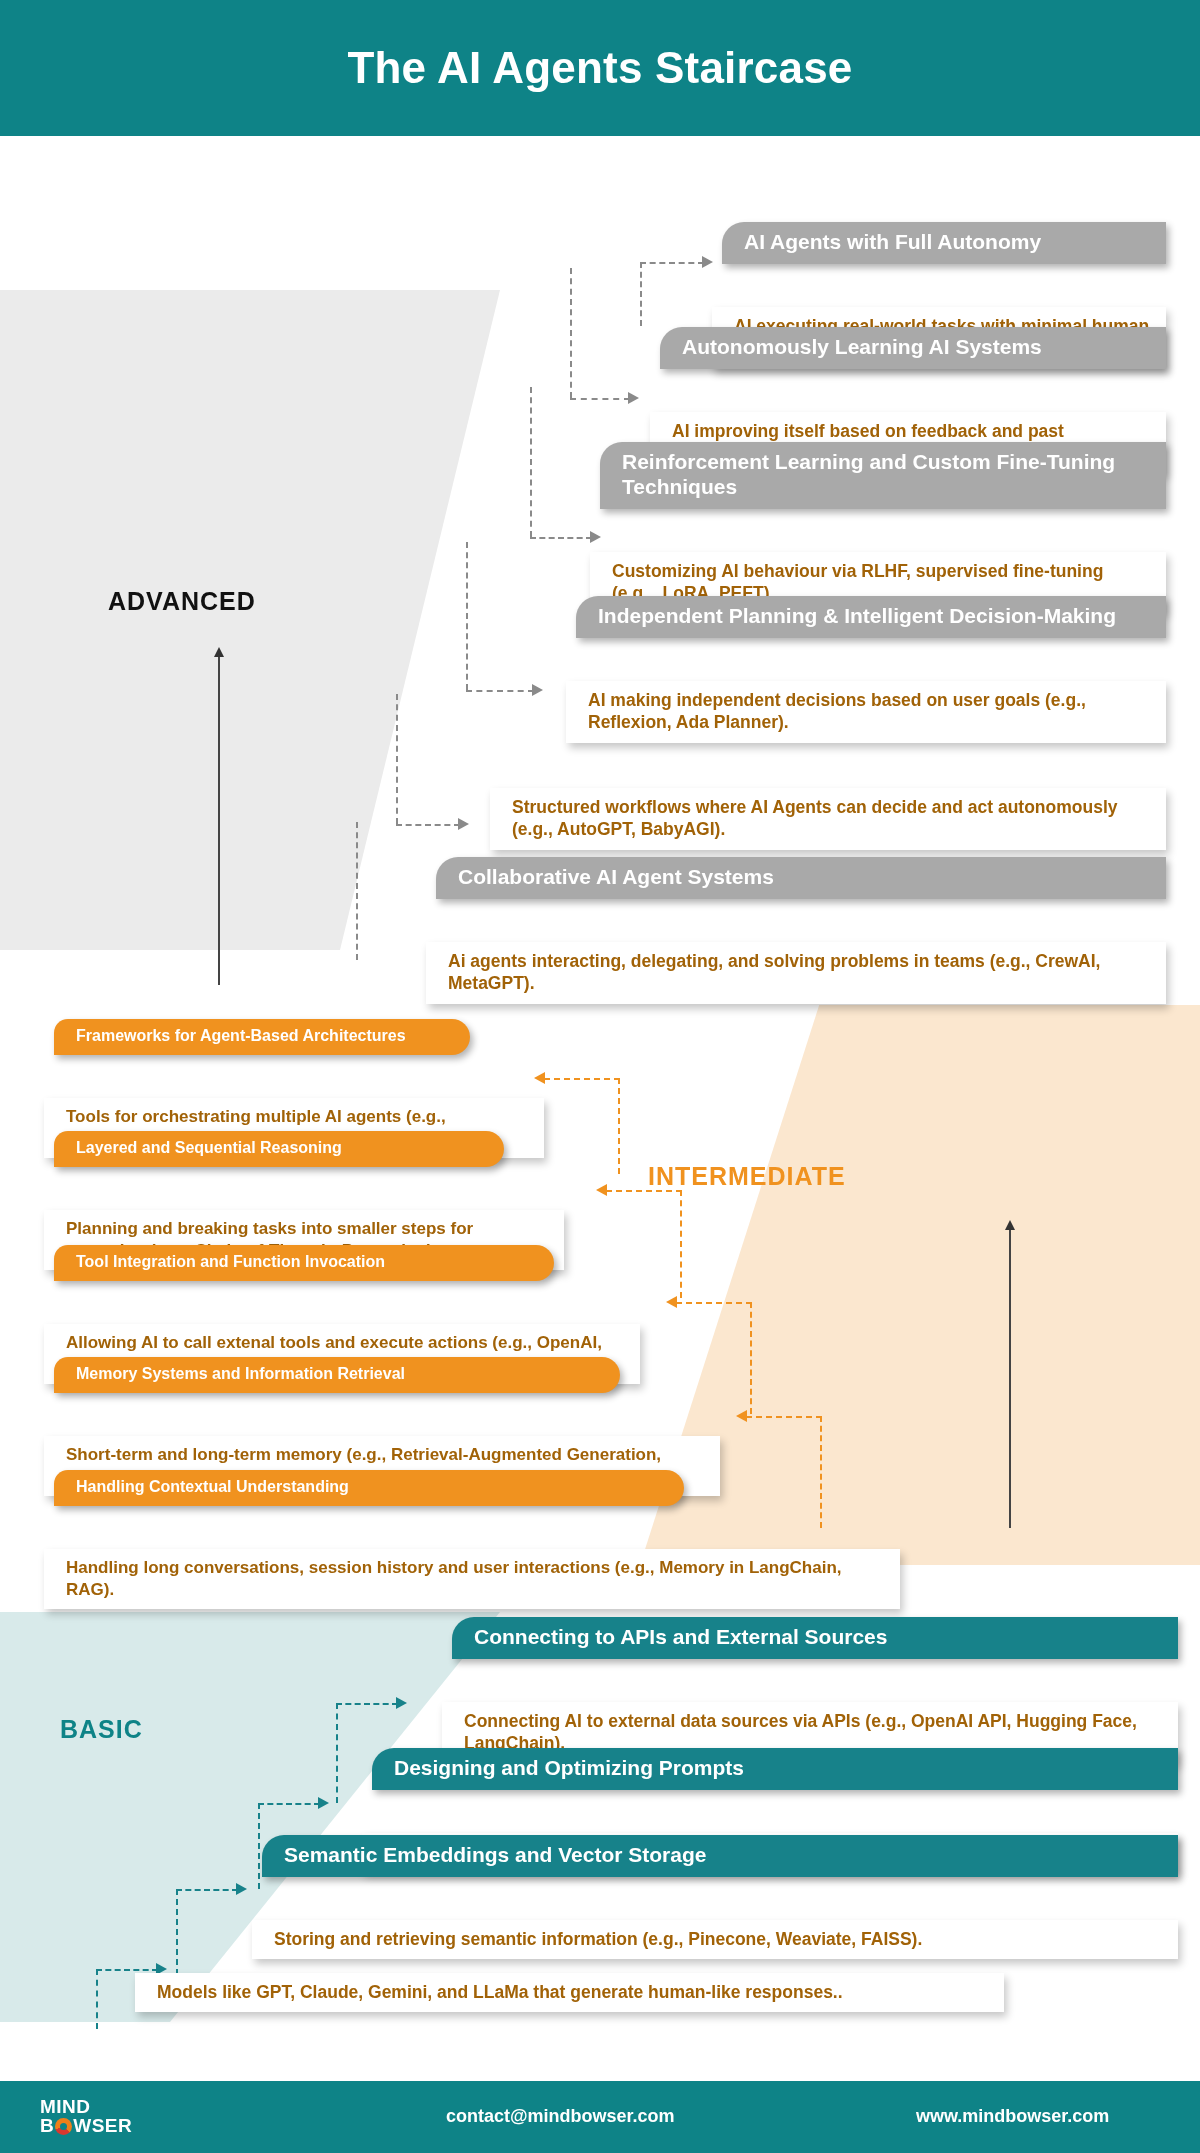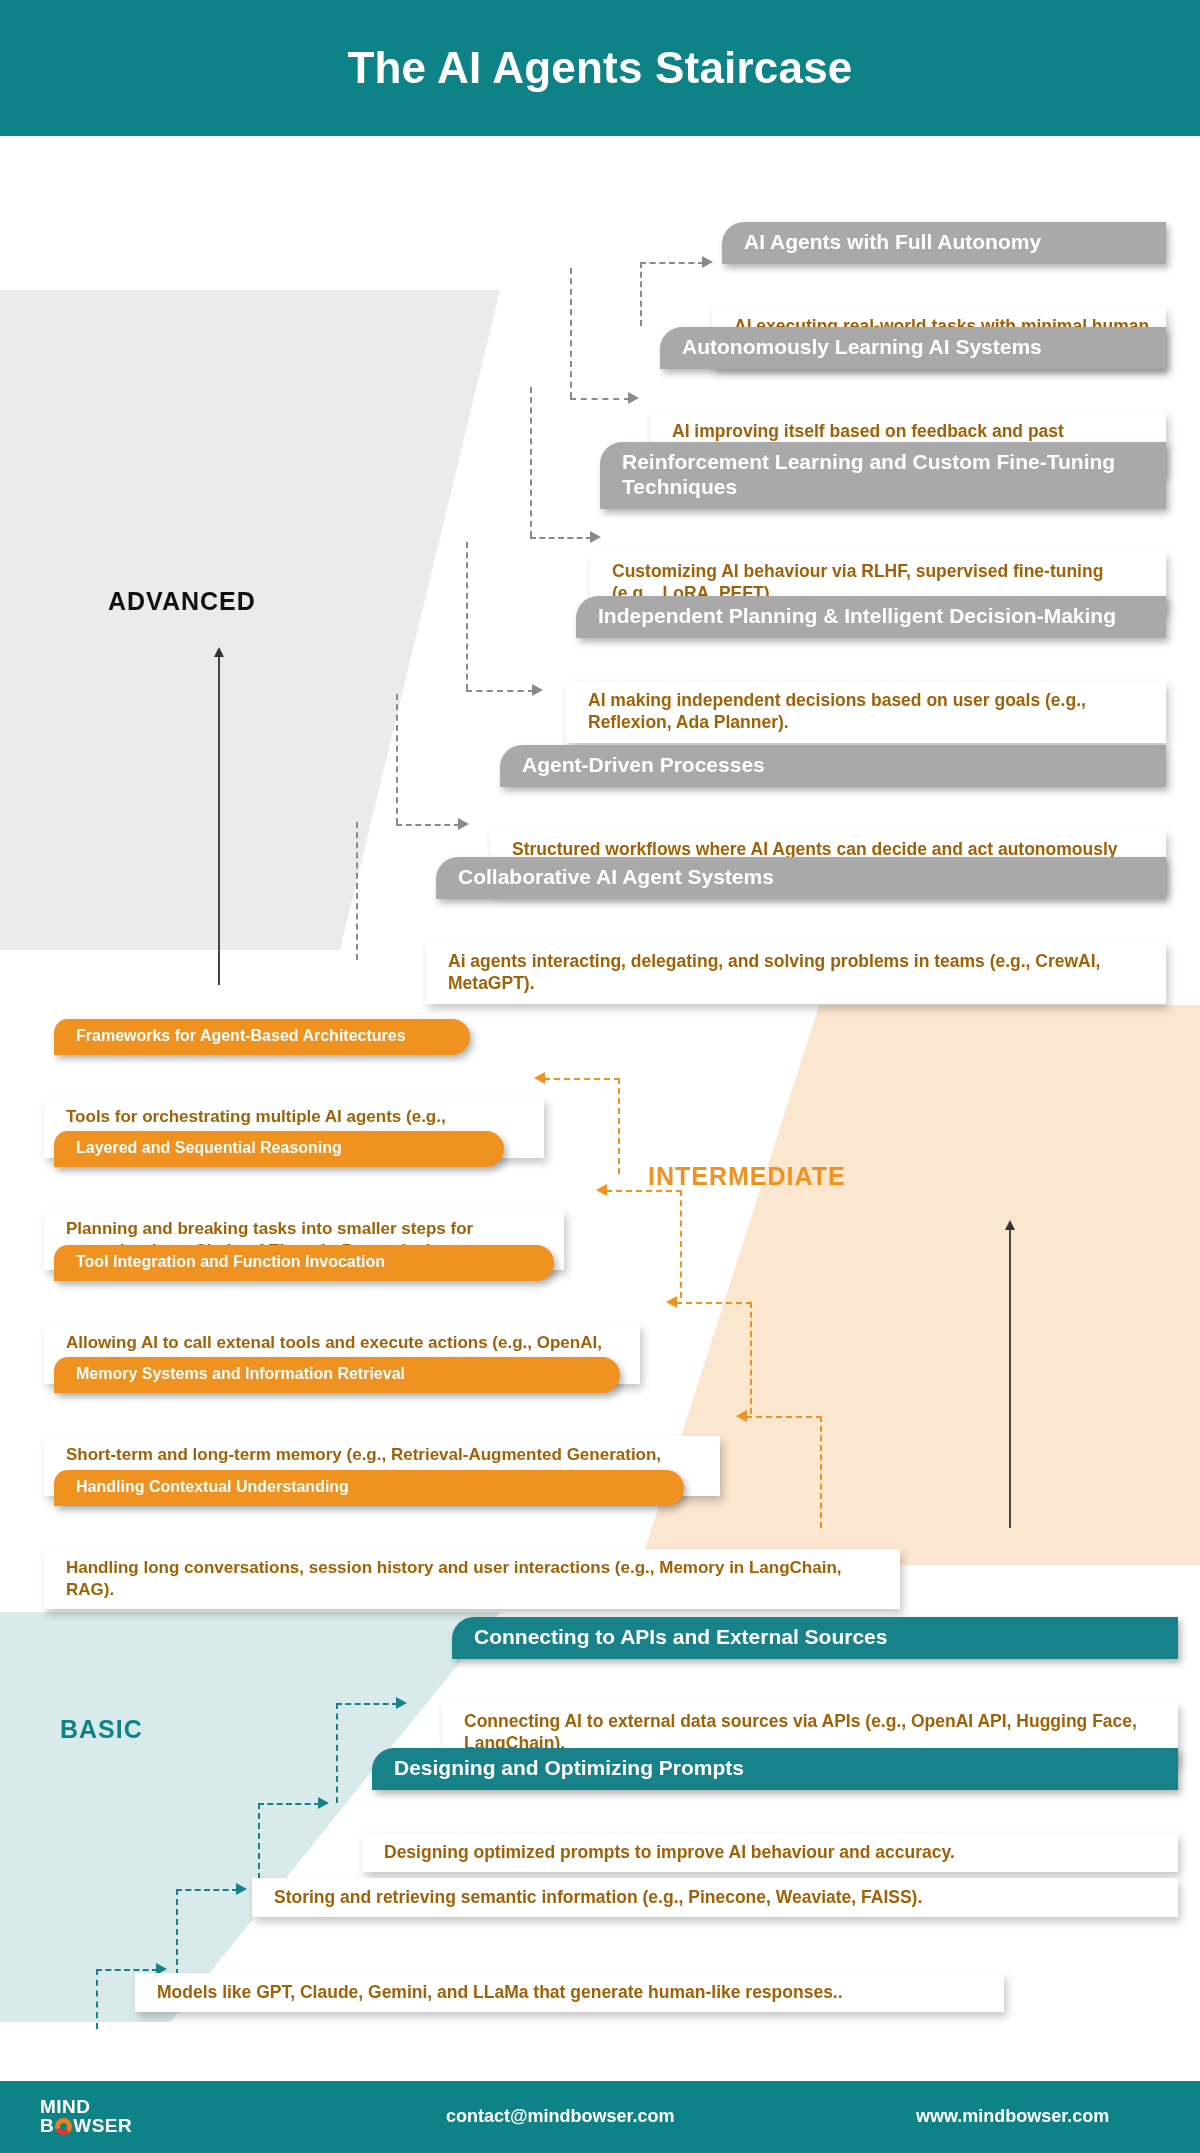--- a/index.html
+++ b/index.html
@@ -185,21 +185,20 @@
 </div>
 <div class="step adv" style="left:600px;top:442px;width:566px;">
   <div class="step-head">Reinforcement Learning and Custom Fine-Tuning Techniques</div>
   <div class="step-body" style="margin-left:-10px;width:576px;">Customizing AI behaviour via RLHF, supervised fine-tuning (e.g.., LoRA, PEFT).</div>
 </div>
 <div class="step adv" style="left:576px;top:596px;width:590px;">
   <div class="step-head">Independent Planning &amp; Intelligent Decision-Making</div>
   <div class="step-body" style="margin-left:-10px;width:600px;">AI making independent decisions based on user goals (e.g., Reflexion, Ada Planner).</div>
 </div>
 <div class="step adv" style="left:500px;top:745px;width:666px;">
-  <div class="step-head">Agent-Driven Processes</div>
   <div class="step-body" style="margin-left:-10px;width:676px;">Structured workflows where AI Agents can decide and act autonomously (e.g., AutoGPT, BabyAGI).</div>
 </div>
 <div class="step adv" style="left:436px;top:857px;width:730px;">
   <div class="step-head">Collaborative AI Agent Systems</div>
   <div class="step-body" style="margin-left:-10px;width:740px;">Ai agents interacting, delegating, and solving problems in teams (e.g., CrewAI, MetaGPT).</div>
 </div>
 
 <div class="conn orange" style="left:534px;top:1078px;">
   <div class="v" style="left:84px;top:0;height:96px;"></div>
   <div class="h" style="left:10px;top:0;width:76px;"></div>
@@ -265,20 +264,21 @@
 
 <div class="step bas" style="left:452px;top:1617px;width:726px;">
   <div class="step-head">Connecting to APIs and External Sources</div>
   <div class="step-body" style="margin-left:-10px;width:736px;">Connecting AI to external data sources via APIs (e.g., OpenAI API, Hugging Face, LangChain).</div>
 </div>
 <div class="step bas" style="left:372px;top:1748px;width:806px;">
   <div class="step-head">Designing and Optimizing Prompts</div>
   <div class="step-body" style="margin-left:-10px;width:816px;">Designing optimized prompts to improve AI behaviour and accuracy.</div>
 </div>
 <div class="step bas" style="left:262px;top:1835px;width:916px;">
+  <div class="step-head">Semantic Embeddings and Vector Storage</div>
   <div class="step-body" style="margin-left:-10px;width:926px;">Storing and retrieving semantic information (e.g., Pinecone, Weaviate, FAISS).</div>
 </div>
 <div class="step bas" style="left:145px;top:1930px;width:1033px;">
   <div class="step-body" style="margin-left:-10px;width:869px;">Models like GPT, Claude, Gemini, and LLaMa that generate human-like responses..</div>
 </div>
 
 <div class="footer"></div>
 <div class="logo">
   <div class="logo-line">MIND</div>
   <div class="logo-line">

